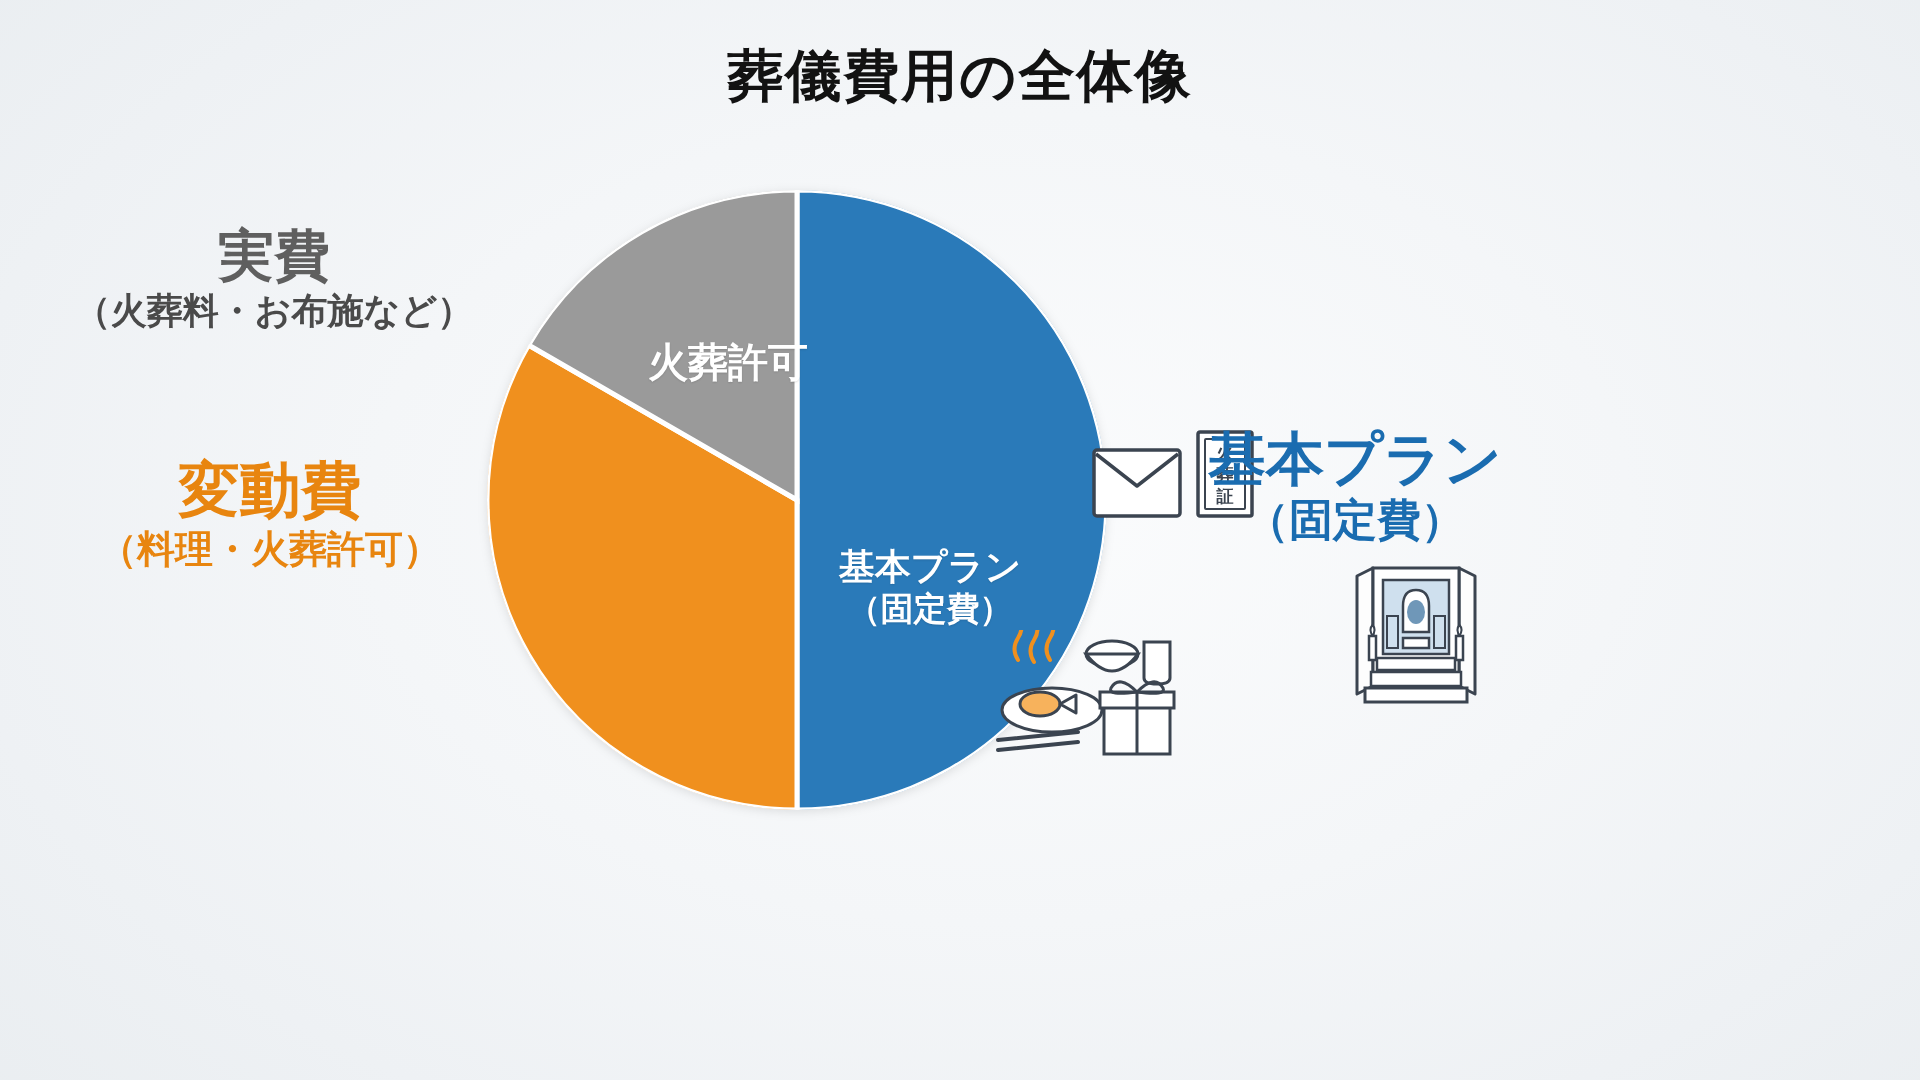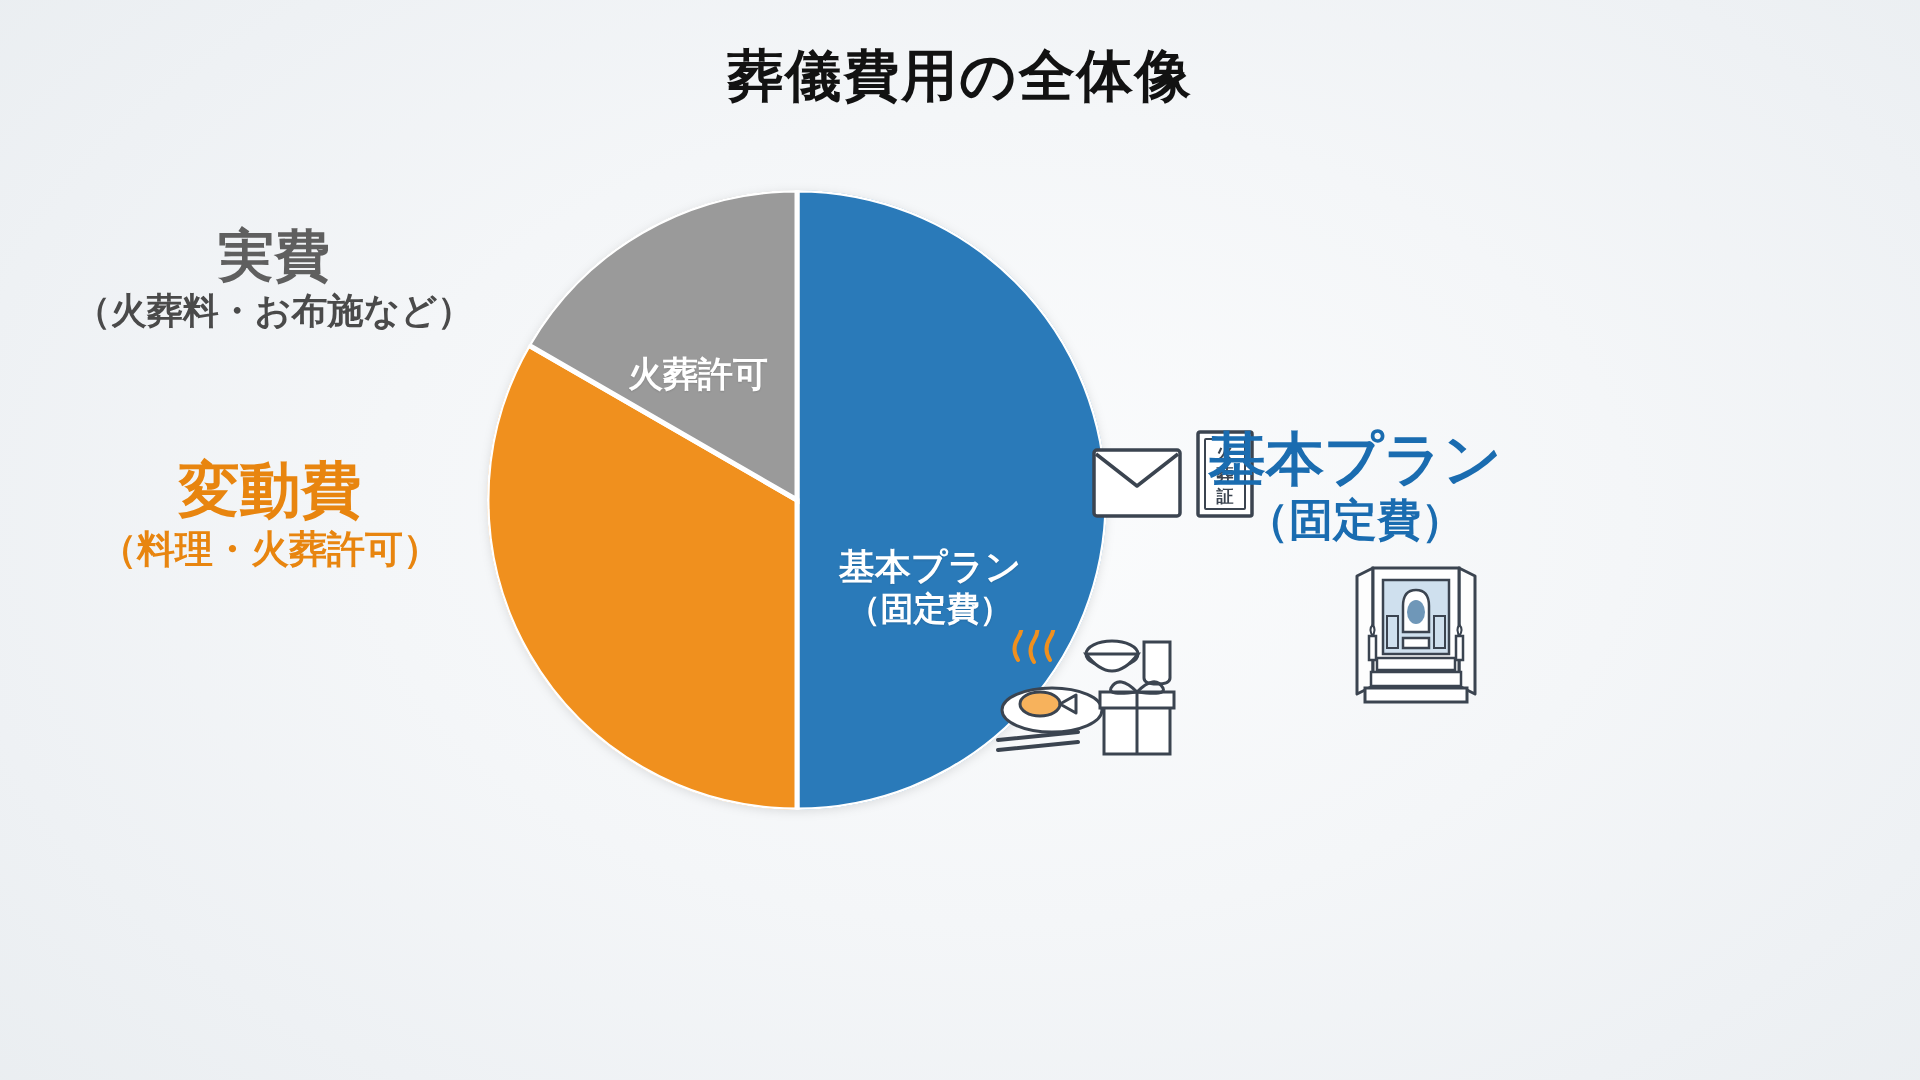--- a/index.html
+++ b/index.html
@@ -66,23 +66,23 @@
 
   #label-kihon{
     left:1120px;top:428px;width:470px;text-align:center;
   }
   #label-kihon .ol-main{font-size:58px;color:#1a6cb0;}
   #label-kihon .ol-sub{font-size:44px;color:#1a6cb0;}
 
   
   #inpie-kasou{
     position:absolute;
-    left:628px;top:351px;
-    width:200px;text-align:left;
-    font-size:35px;font-weight:700;color:#ffffff;
+    left:628px;top:335px;
+    width:200px;text-align:center;
+    font-size:40px;font-weight:700;color:#ffffff;
     white-space:nowrap;
     text-shadow:0 1px 2px rgba(0,0,0,.12);
   }
   #inpie-kihon{
     position:absolute;
     left:790px;top:545px;
     width:280px;text-align:center;
     color:#ffffff;font-weight:700;
     line-height:1.22;
     white-space:nowrap;

